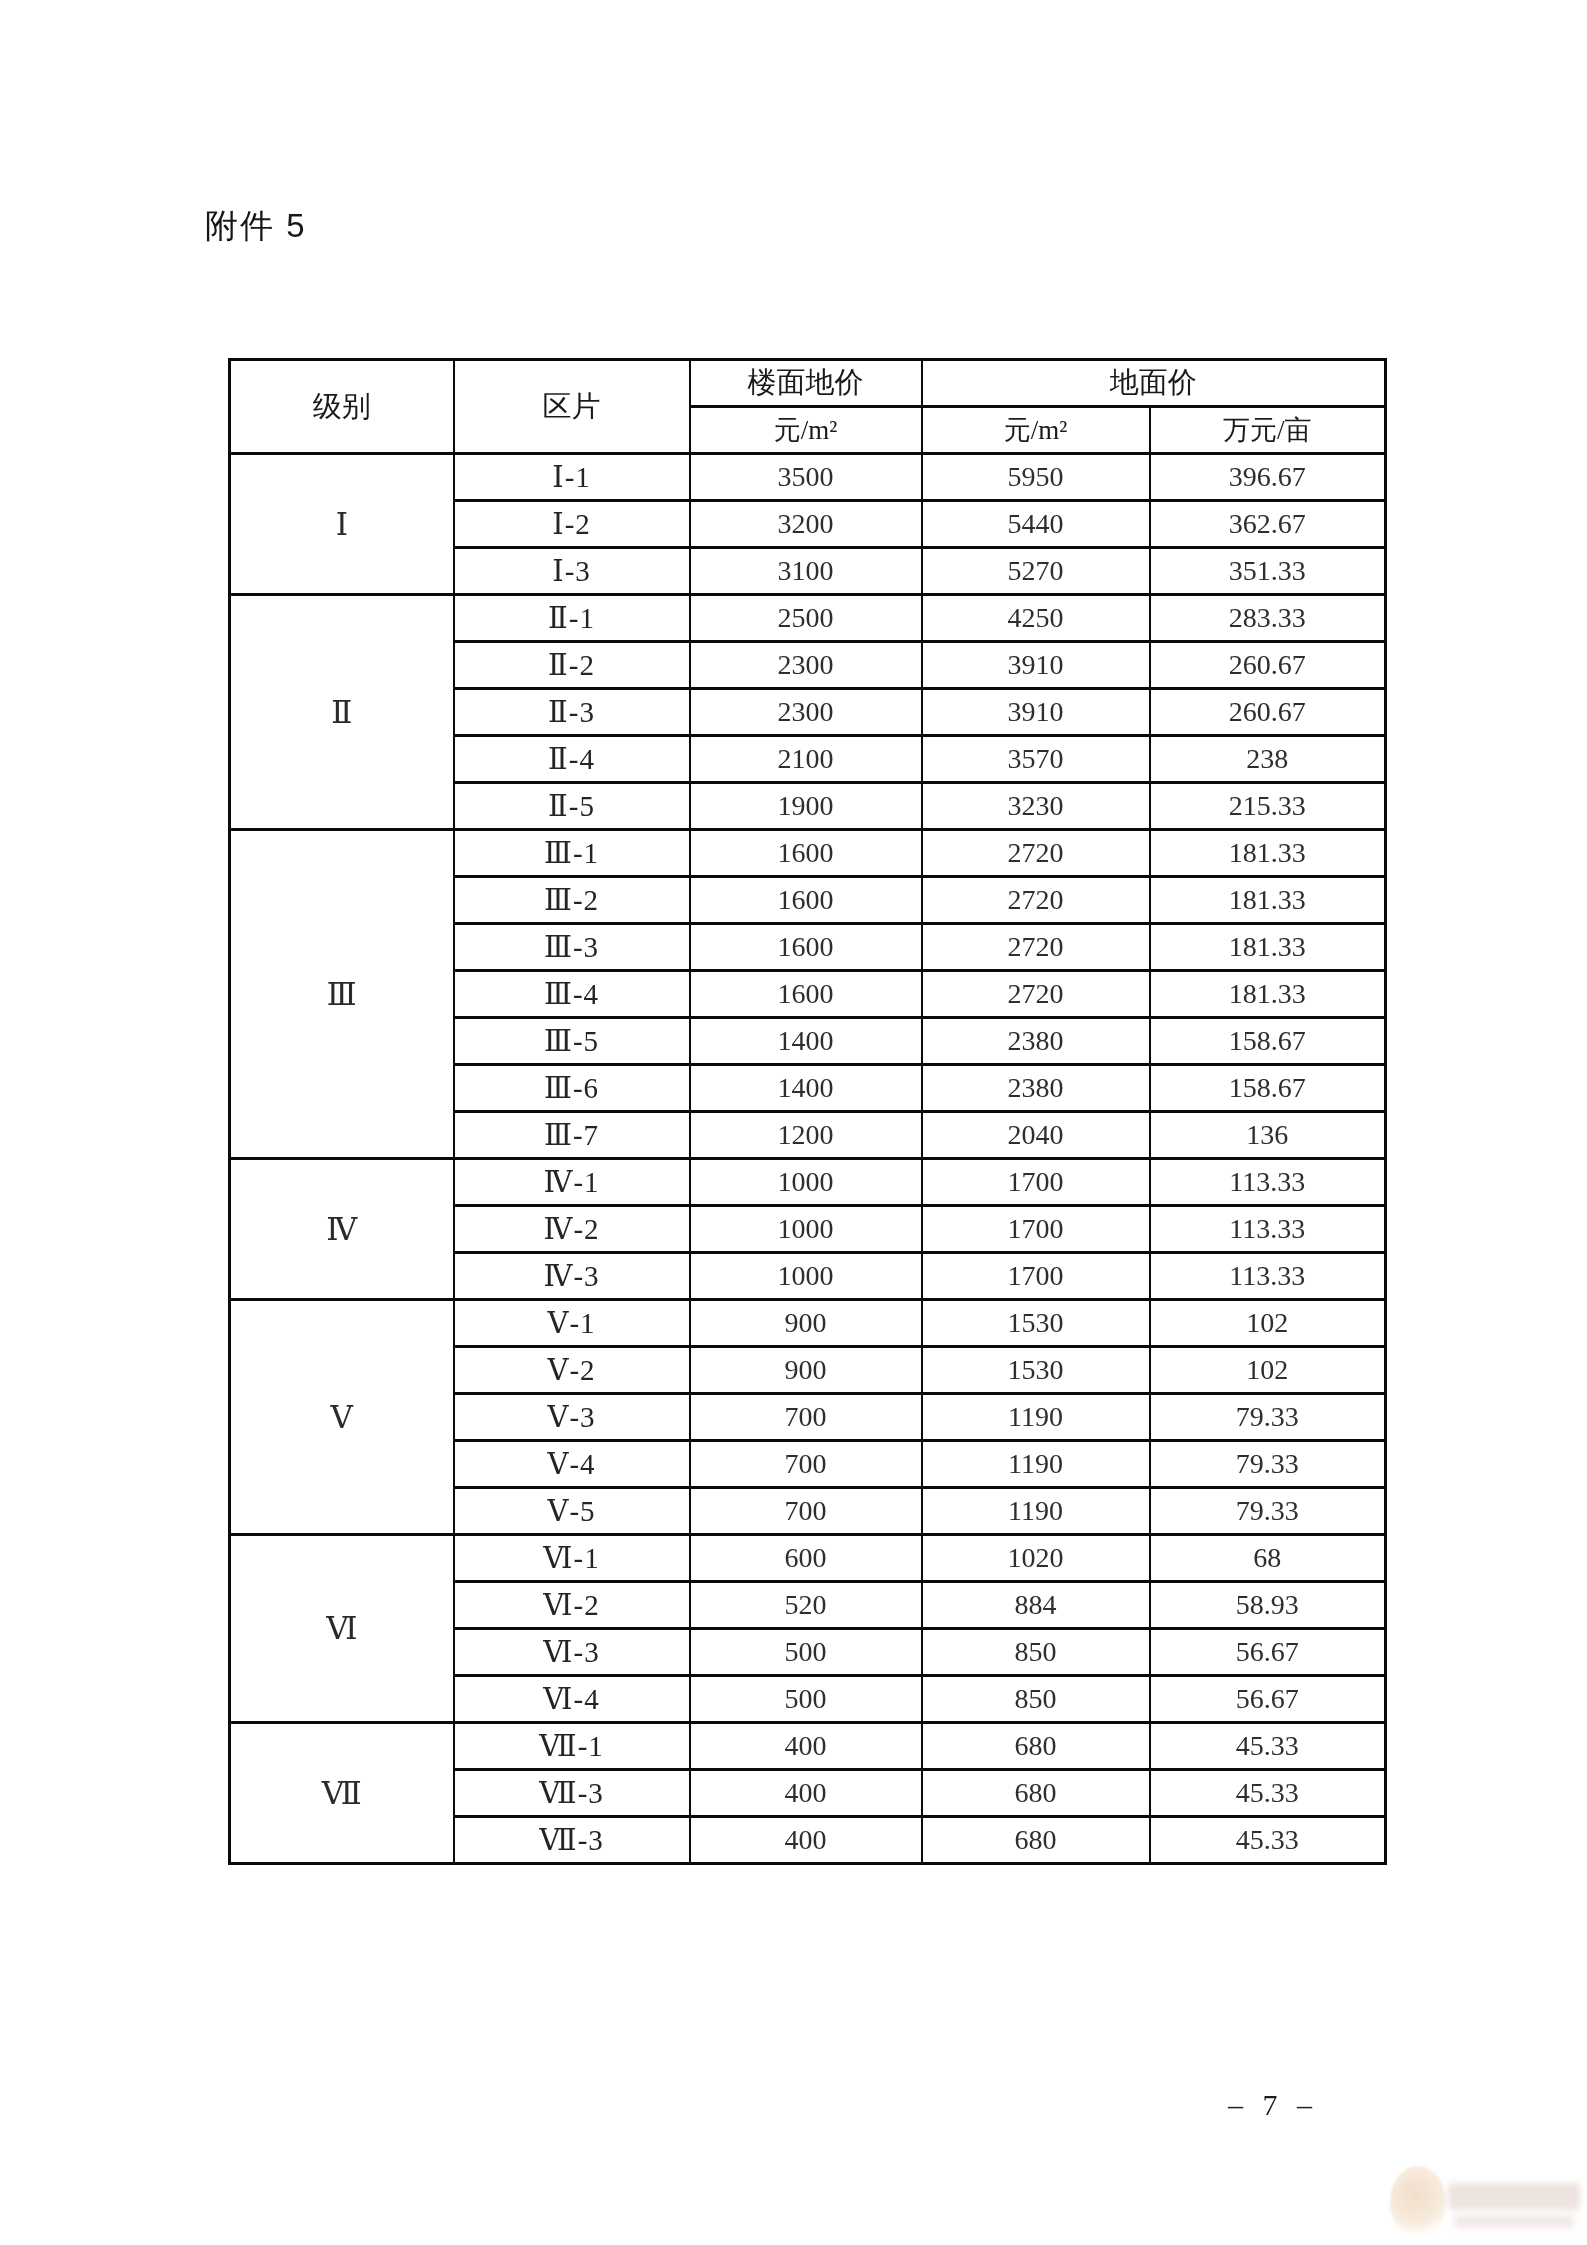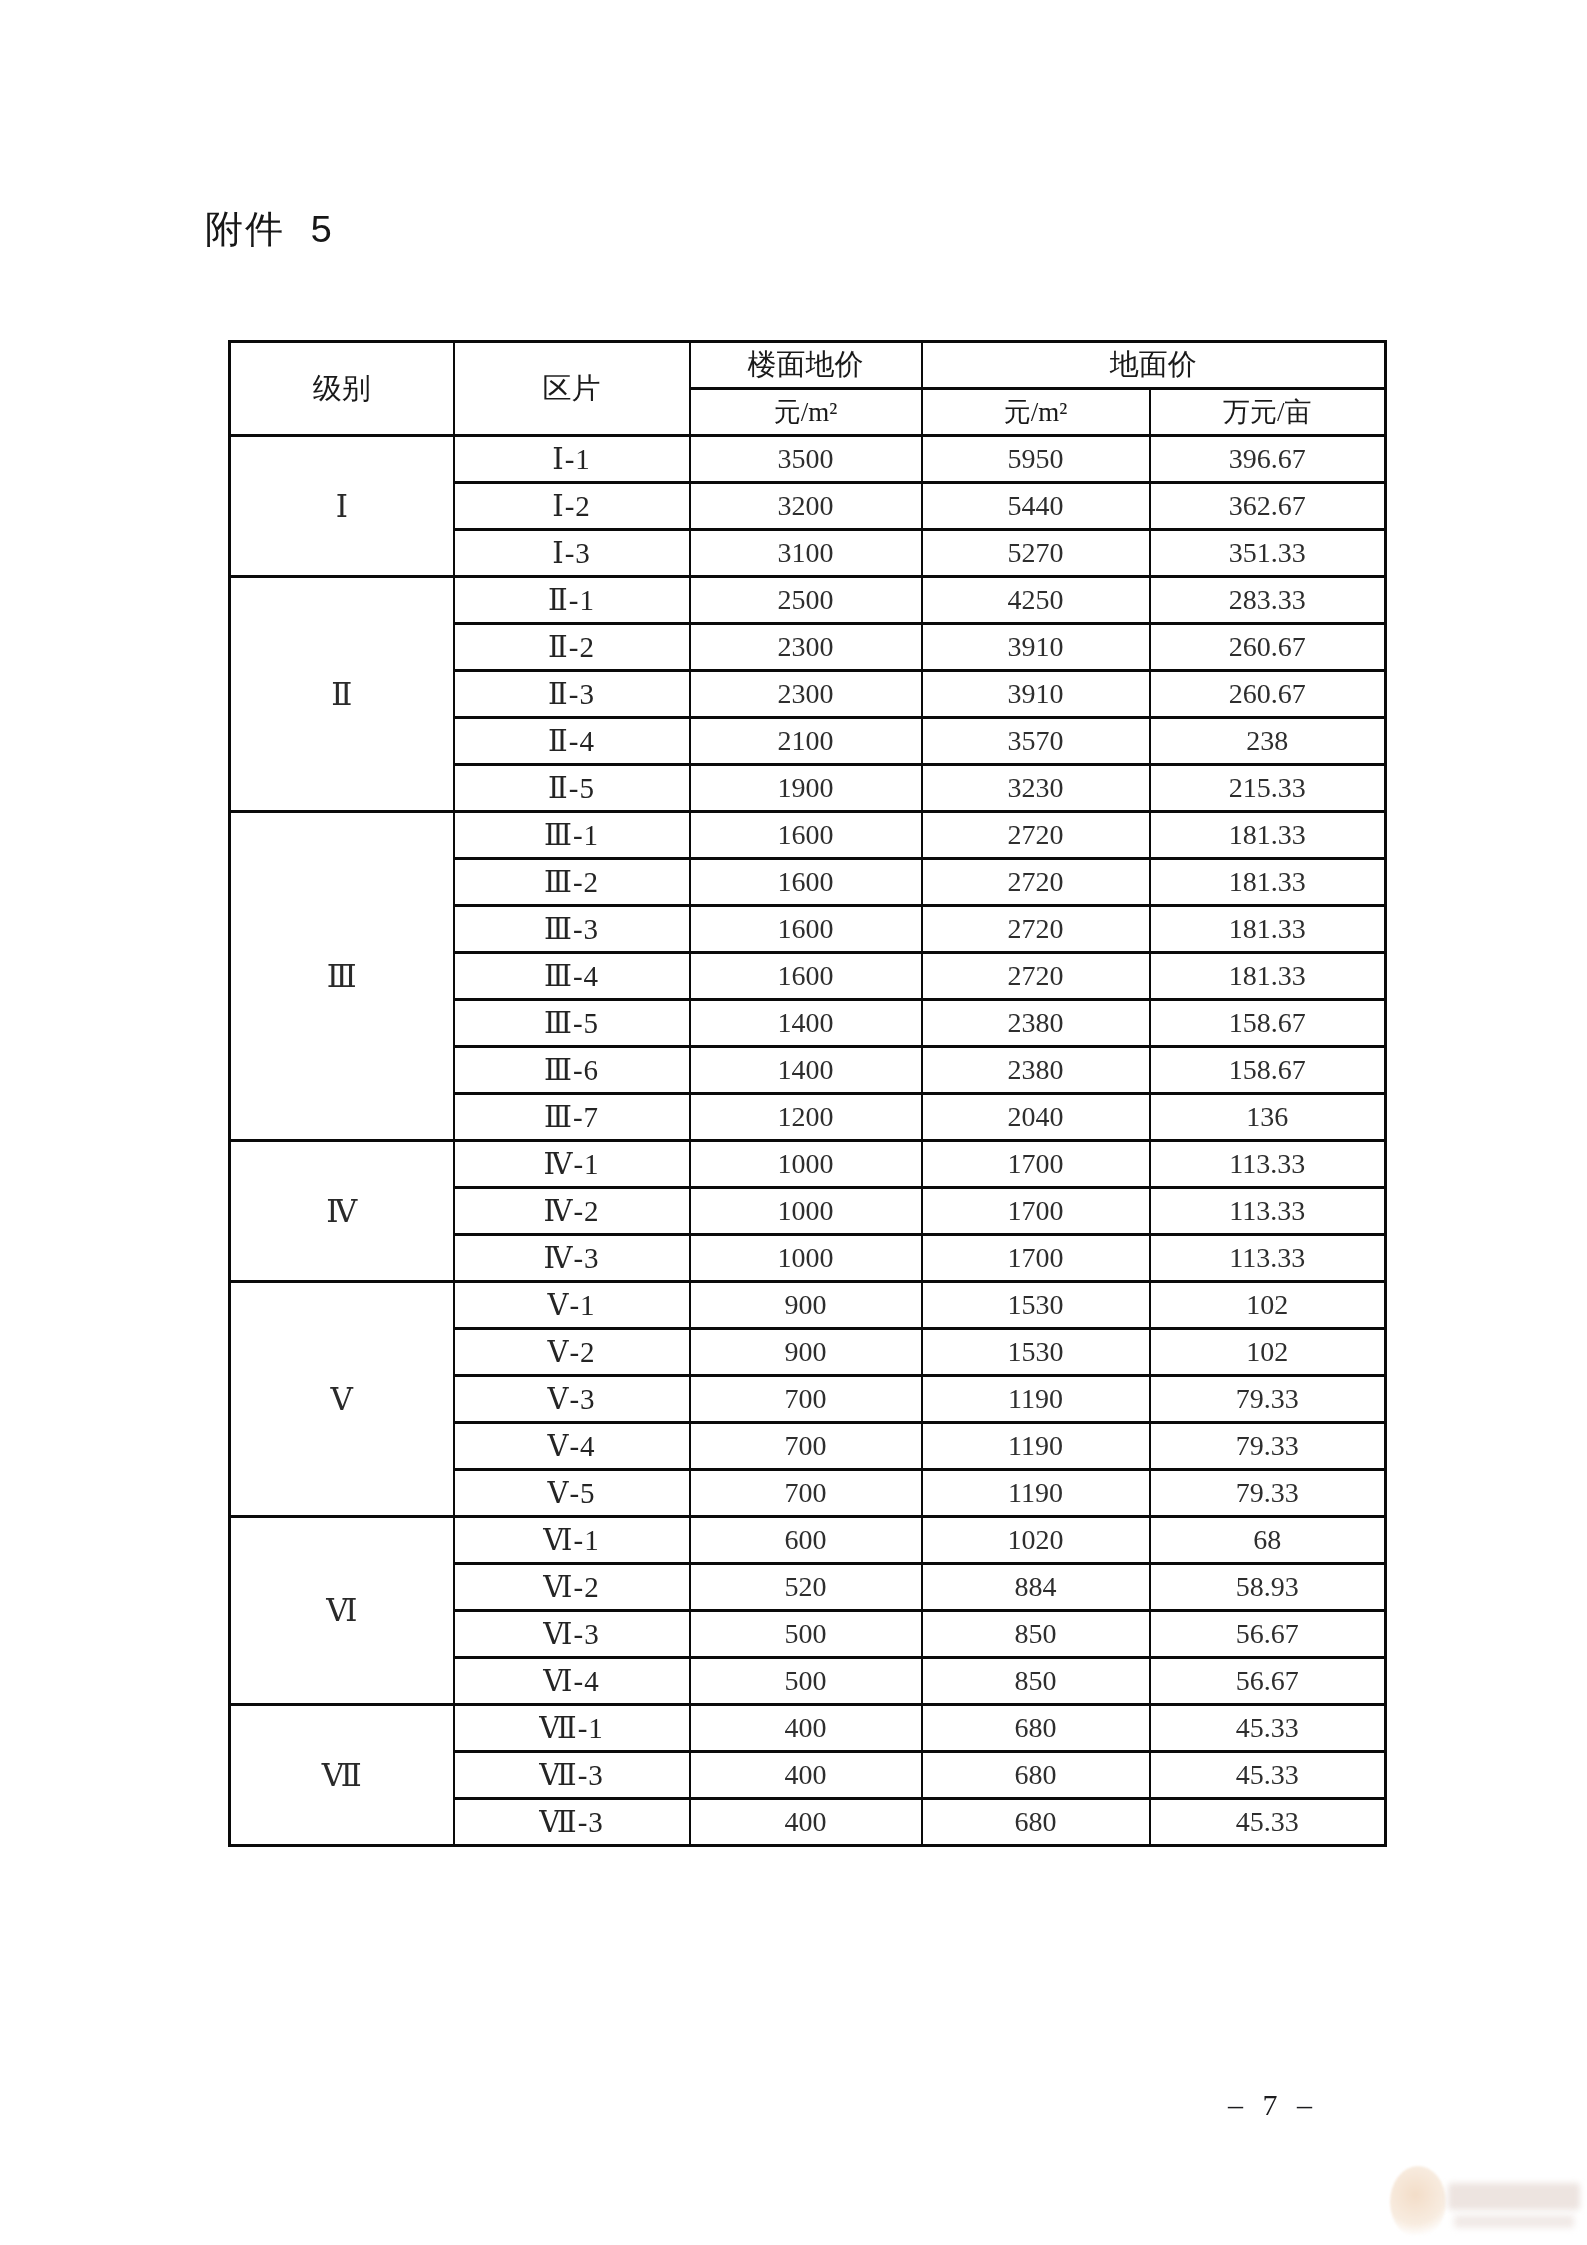--- a/index.html
+++ b/index.html
@@ -10,42 +10,42 @@
     margin: 0 auto;
     background: #ffffff;
     overflow: hidden;
     font-family: "Liberation Serif", "DejaVu Serif", serif;
     color: #1d1d1d;
   }
   .attachment-label {
     position: absolute;
     left: 205px;
     top: 204px;
-    font-size: 38px;
+    font-size: 33px;
     letter-spacing: 2px;
-    font-family: Liberation Mono, monospace;
+    font-family: Liberation Sans, sans-serif;
     color: #171717;
   }
   .doc-title {
     position: absolute;
     left: 0;
     top: 282px;
     width: 100%;
     margin: 0;
     text-align: center;
     font-size: 41px;
     font-weight: bold;
     letter-spacing: 1px;
     color: #0d0d0d;
     font-family: "Liberation Serif", "DejaVu Serif", serif;
   }
   table.price-table {
     position: absolute;
     left: 228px;
-    top: 340px;
+    top: 358px;
     width: 1156px;
     border-collapse: collapse;
     table-layout: fixed;
     border: 3px solid #0a0a0a;
   }
   .price-table th, .price-table td {
     border-style: solid;
     border-color: #0a0a0a;
     border-width: 3px 2px;      
     box-sizing: border-box;

